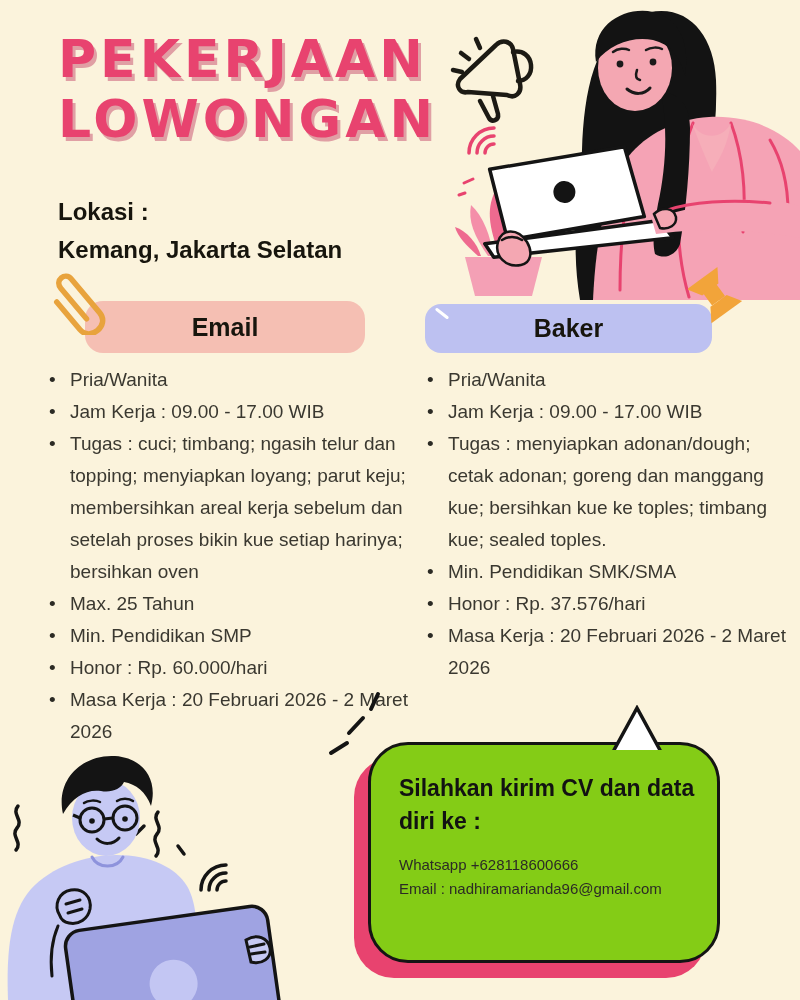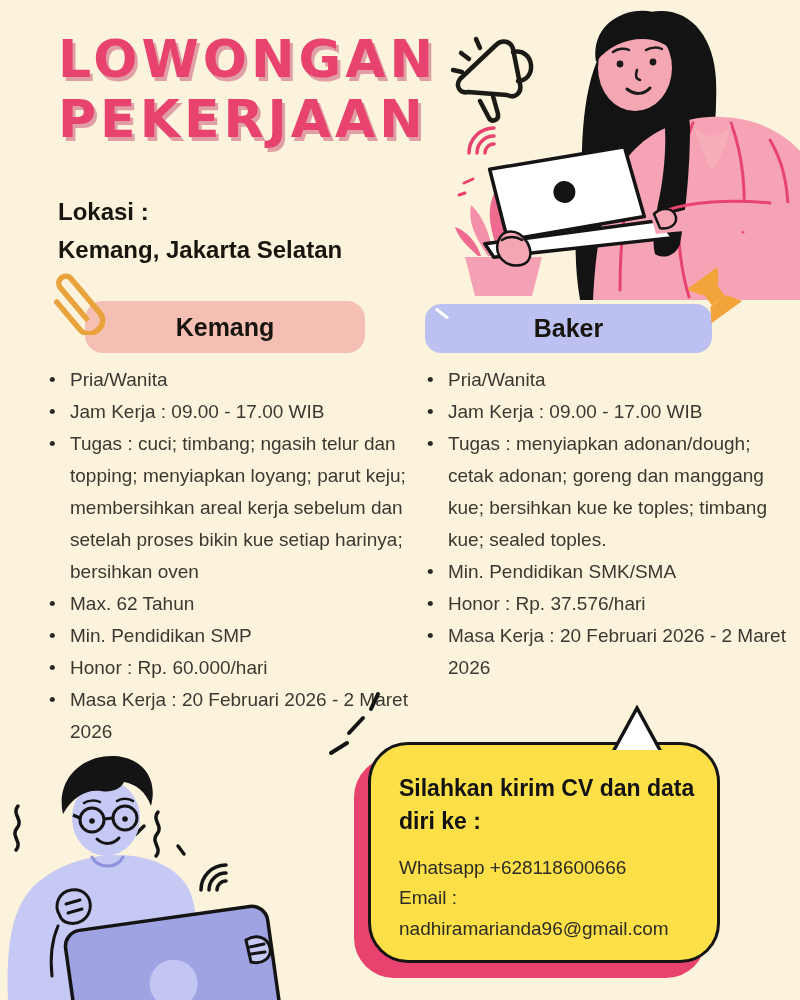--- a/index.html
+++ b/index.html
@@ -44,28 +44,28 @@
   .req-list {
     list-style:none; margin:11px 0 0 0; padding:0 0 0 3px;
     font-size:19px; line-height:32px; color:#3A3830;
   }
   .req-list li { position:relative; padding-left:23px; }
   .req-list li::before { content:"\2022"; position:absolute; left:2px; color:#2B2A24; }
 
   
   .contact {
     position:absolute; left:368px; top:742px; width:352px; height:221px;
-    background:#fde047; border:3px solid #141414; border-radius:40px;
+    background:#84cc16; border:3px solid #141414; border-radius:40px;
     box-shadow:-14px 15px 0 #E8436F;
     padding:27px 14px 0 28px;
   }
   .contact-heading {
     font-size:23px; font-weight:800; color:#121212; line-height:1.45; max-width:302px;
   }
-  .contact-lines { margin-top:14px; font-size:19px; line-height:1.62; color:#2C2B25; }
+  .contact-lines { margin-top:14px; font-size:15px; line-height:1.62; color:#2C2B25; }
   .bubble-tail { position:absolute; left:240px; top:-40px; }
   .sparkles { position:absolute; left:-44px; top:-54px; }
 
   
   .woman-art { position:absolute; left:430px; top:0; }
   .man-art   { position:absolute; left:0; top:728px; }
   .clip-art  { position:absolute; left:48px; top:263px; }
   .pin-art   { position:absolute; left:688px; top:267px; }
 </style>
 </head>
@@ -141,38 +141,38 @@
       <path d="M97,242 C88,228 72,228 68,242 C64,256 76,268 91,265 C101,263 103,252 97,242 Z"></path>
       <path d="M72,240 C78,236 86,236 92,240" fill="none"></path>
     </g>
 
     <path d="M370,206 C338,196 298,198 262,208 C244,213 230,216 221,216 L226,234 C262,229 312,228 370,238 Z" fill="#F5A3B5"></path>
     <path d="M238,210 C260,202 300,199 340,203" stroke="#E8436F" stroke-width="3" fill="none" stroke-linecap="round"></path>
     <path d="M224,214 C232,206 244,208 246,217 C247,225 239,230 230,228 Z" fill="#F4A7B2" stroke="#141414" stroke-width="2.5"></path>
   </svg>
 
   <h1 class="title">
+    <span>PEKERJAAN</span>
     <span>LOWONGAN</span>
-    <span>PEKERJAAN</span>
   </h1>
 
   <div class="location">
     <div>Lokasi :</div>
     <div>Kemang, Jakarta Selatan</div>
   </div>
 
   <div class="job-card helper">
     <div class="badge">
-      <span>Kemang</span>
+      <span>Email</span>
     </div>
     <ul class="req-list">
       <li>Pria/Wanita</li>
       <li>Jam Kerja : 09.00 - 17.00 WIB</li>
       <li>Tugas : cuci; timbang; ngasih telur dan topping; menyiapkan loyang; parut keju; membersihkan areal kerja sebelum dan setelah proses bikin kue setiap harinya; bersihkan oven</li>
-      <li>Max. 62 Tahun</li>
+      <li>Max. 25 Tahun</li>
       <li>Min. Pendidikan SMP</li>
       <li>Honor : Rp. 60.000/hari</li>
       <li>Masa Kerja : 20 Februari 2026 - 2 Maret 2026</li>
     </ul>
   </div>
 
   <div class="job-card baker">
     <div class="badge">
       <span>Baker</span>
     </div>

